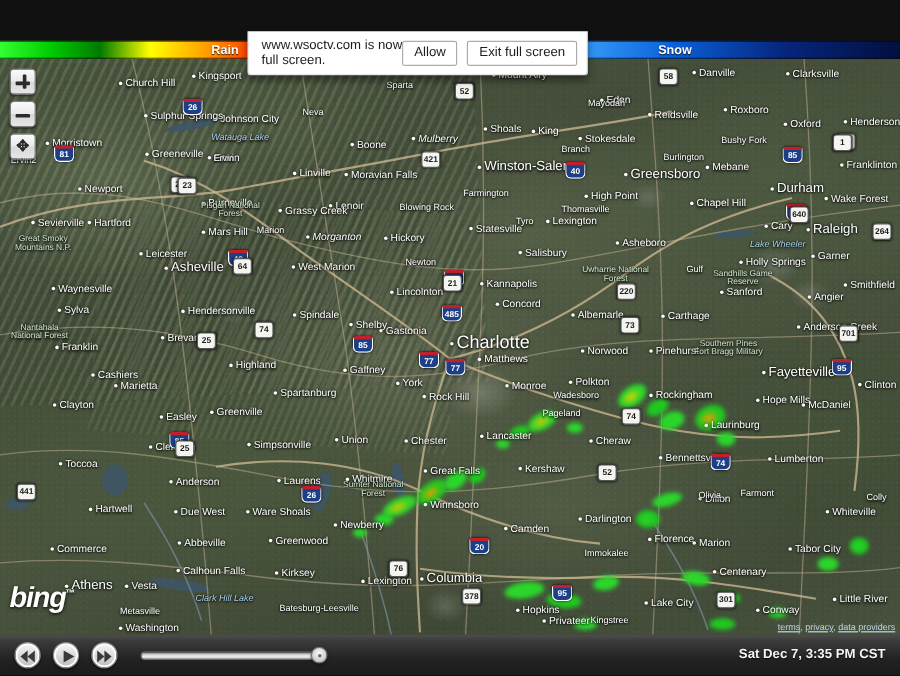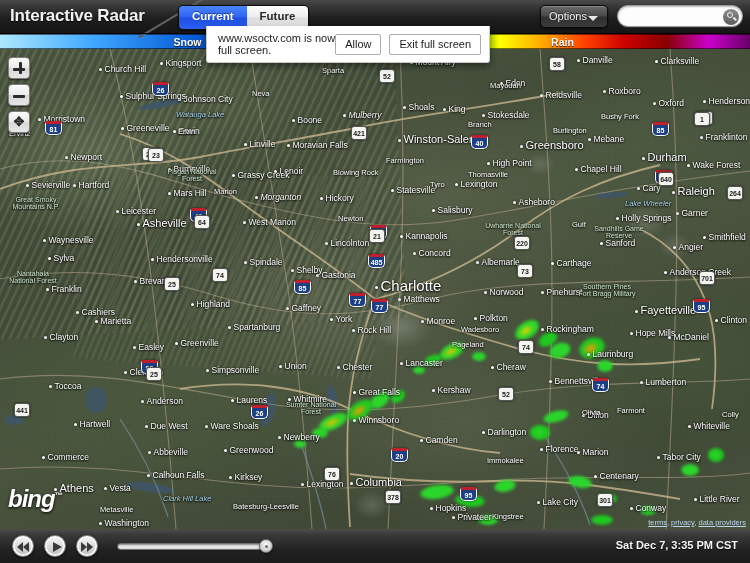--- a/index.html
+++ b/index.html
@@ -623,50 +623,28 @@
     <div id="bing"><span>bing</span><sup>™</sup></div>
 
     <div id="attrib">
       <span>terms</span>,
       <span>privacy</span>,
       <span>data providers</span>
     </div>
   </div>
 
   <div id="legend">
+    <div class="legend-half" id="legend-rain" style="background: linear-gradient(to right, rgb(51, 255, 51), rgb(0, 204, 0), rgb(0, 122, 0), rgb(255, 255, 0), rgb(255, 170, 0), rgb(255, 68, 0), rgb(204, 0, 0), rgb(136, 0, 0), rgb(204, 0, 204), rgb(102, 0, 102));">
+      <div class="legend-label">Rain</div>
+    </div>
     <div class="legend-half" id="legend-snow" style="background: linear-gradient(to right, rgb(174, 232, 255), rgb(63, 168, 255), rgb(10, 95, 216), rgb(6, 36, 122), rgb(2, 16, 63));">
       <div class="legend-label">Snow</div>
     </div>
-    <div class="legend-half" id="legend-rain" style="background: linear-gradient(to right, rgb(51, 255, 51), rgb(0, 204, 0), rgb(0, 122, 0), rgb(255, 255, 0), rgb(255, 170, 0), rgb(255, 68, 0), rgb(204, 0, 0), rgb(136, 0, 0), rgb(204, 0, 204), rgb(102, 0, 102));">
-      <div class="legend-label">Rain</div>
-    </div>
   </div>
 
-  <div id="header">
-    <div class="title-slash"></div>
-    <div class="app-title">Interactive Radar</div>
-
-    <div id="tabs">
-      <div class="tab active">Current</div>
-      <div class="tab inactive">Future</div>
-    </div>
-
-    <div id="options-btn">
-      <div id="options-label">Options</div>
-      <div class="chev"></div>
-    </div>
-
-    <div id="search-wrap">
-      <input id="search-input" type="text" value="" placeholder="" style="">
-      <div id="search-btn">
-        <div class="lens"></div>
-        <div class="handle"></div>
-      </div>
-    </div>
-  </div>
 
   <div id="fs-notice">
     <div id="fs-text">www.wsoctv.com is now full screen.</div>
     <button class="fs-btn">Allow</button>
     <button class="fs-btn">Exit full screen</button>
   </div>
 
   <div id="footer">
     <div class="ctlbtn" style="left:12px">
       <div class="dbl l1"></div>

